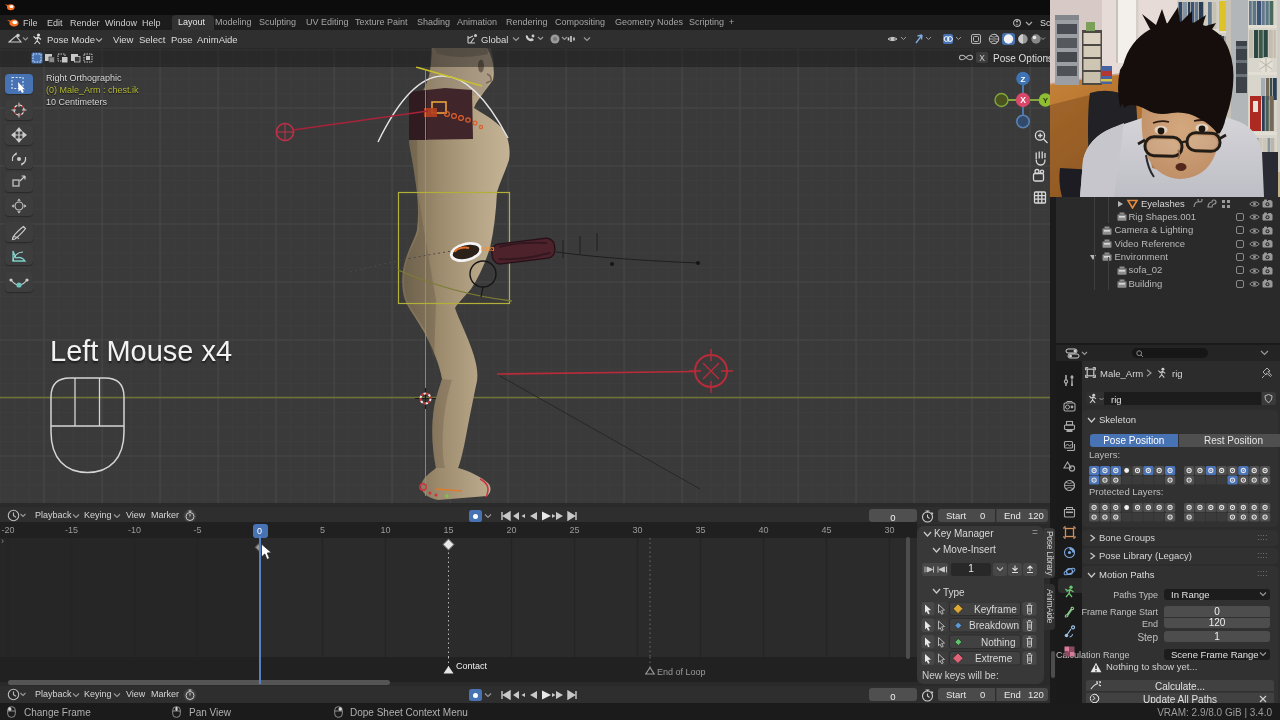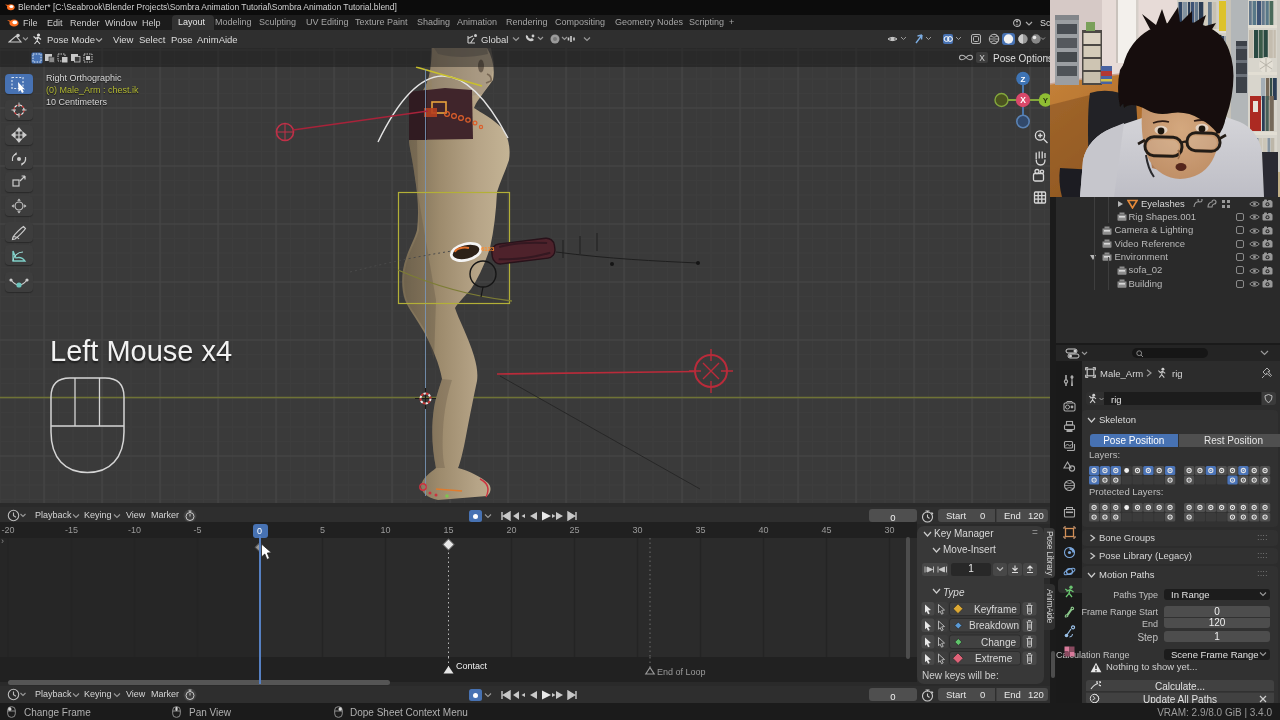--- a/index.html
+++ b/index.html
@@ -45,21 +45,20 @@
 #statusbar .s{position:absolute;top:3.5px;font-size:10px;color:#b0b0b0;}
 </style></head>
 <body>
 <div id="app">
   <div class="abs" id="titlebar">
       <svg class="abs" style="left:5px;top:3px" width="10" height="8" viewBox="0 0 10 8">
         <ellipse cx="5.8" cy="4.2" rx="3.8" ry="3" fill="#ff7021"></ellipse>
         <ellipse cx="6.4" cy="3.6" rx="2" ry="1.5" fill="#fff"></ellipse>
         <path d="M0,1.5 L5,5 L2.5,1.8 Z" fill="#ff7021"></path>
       </svg>
-      <span class="txt t">Blender* [C:\Seabrook\Blender Projects\Sombra Animation Tutorial\Sombra Animation Tutorial.blend]</span>
     </div>
   <div class="abs" id="topbar">
     <div class="abs" id="tabact"></div>
     <svg class="abs" style="left:7px;top:3px" width="12" height="9" viewBox="0 0 12 9">
         <ellipse cx="7" cy="5" rx="4.6" ry="3.6" fill="#ff7021"></ellipse>
         <ellipse cx="7.8" cy="4.4" rx="2.4" ry="1.8" fill="#fff"></ellipse>
         <path d="M0,2 L6,6 L3,2.5 Z" fill="#ff7021"></path>
       </svg>
     <span class="menu" style="left:23px">File</span>
     <span class="menu" style="left:47px">Edit</span>
@@ -504,42 +503,42 @@
         </svg>
       <div class="abs" style="left:91px;top:36.5px;width:13.5px;height:13.5px;background:#474747;border-radius:2.5px;"></div>
       <div class="abs" style="left:106px;top:36.5px;width:13.5px;height:13.5px;background:#474747;border-radius:2.5px;"></div>
       <svg class="abs" style="left:94px;top:39px" width="24" height="9" viewBox="0 0 24 9">
           <path d="M4,0.5 V5 M1.5,3 L4,5.5 L6.5,3 M1,7.5 h6" stroke="#ddd" stroke-width="1.1" fill="none"></path>
           <path d="M19,6 V1.5 M16.5,3.5 L19,1 L21.5,3.5 M16,7.5 h6" stroke="#ddd" stroke-width="1.1" fill="none"></path>
         </svg>
       <svg class="abs" style="left:15px;top:61px" width="9" height="8">
           <path d="M1,2 L4.5,6 L8,2" stroke="#ccc" stroke-width="1.2" fill="none"></path>
         </svg>
-      <span class="txt" style="left:26px;top:61px;font-style:italic;">Type</span>
+      <span class="txt" style="left:26px;top:61px;">Type</span>
       <svg class="abs" style="left:0;top:76px" width="127" height="67" viewBox="0 0 127 67">
         <g id="krow">
           <rect x="4.5" y="0" width="13" height="13.5" rx="2.5" fill="#484848"></rect>
           <rect x="18" y="0" width="13" height="13.5" rx="2.5" fill="#3d3d3d"></rect>
           <path d="M8,2.5 l6,5.5 l-2.8,0.4 l1.5,3 l-1.6,0.8 l-1.5,-3 l-1.6,1.6 Z" fill="#e8e8e8"></path>
           <path d="M21.5,2.5 l6,5.5 l-2.8,0.4 l1.5,3 l-1.6,0.8 l-1.5,-3 l-1.6,1.6 Z" fill="none" stroke="#c0c0c0" stroke-width="0.9"></path>
           <rect x="32.5" y="0" width="71" height="13.5" rx="2.5" fill="#414141" stroke="#2d2d2d" stroke-width="1"></rect>
           <rect x="105.5" y="0" width="14" height="13.5" rx="2.5" fill="#484848"></rect>
           <path d="M109.5,3.5 h6 M110.5,3.5 v7.5 a1,1 0 0 0 1,1 h2 a1,1 0 0 0 1,-1 v-7.5 M111,2 h3 M112,5.5 v4.5 M114,5.5 v4.5" stroke="#ccc" stroke-width="0.9" fill="none"></path>
         </g>
         <use href="#krow" y="16.5"></use>
           <use href="#krow" y="33"></use>
           <use href="#krow" y="49.5"></use>
         <rect x="37.5" y="3.2" width="7" height="7" transform="rotate(45 41 6.7)" fill="#dda933" stroke="#2d2d2d" stroke-width="0.8"></rect>
         <rect x="38.8" y="21" width="5" height="5" transform="rotate(45 41.3 23.5)" fill="#5a9ad6" stroke="#2d2d2d" stroke-width="0.8"></rect>
         <rect x="38.8" y="37.5" width="5" height="5" transform="rotate(45 41.3 40)" fill="#5fc46a" stroke="#2d2d2d" stroke-width="0.8"></rect>
         <rect x="37.2" y="52.5" width="7.5" height="7.5" transform="rotate(45 41 56.2)" fill="#e06278" stroke="#2d2d2d" stroke-width="0.8"></rect>
       </svg>
       <span class="txt" style="left:57px;top:77.5px;">Keyframe</span>
       <span class="txt" style="left:52px;top:94px;">Breakdown</span>
-      <span class="txt" style="left:64px;top:110.5px;">Change</span>
+      <span class="txt" style="left:64px;top:110.5px;">Nothing</span>
       <span class="txt" style="left:58px;top:127px;">Extreme</span>
       <span class="txt" style="left:5px;top:144px;color:#cfcfcf;">New keys will be:</span>
     </div>
 
     <div class="abs" id="tabPL" style="left:1044px;top:25px;width:11px;height:50px;background:#3a3a3a;border-radius:0 4px 4px 0;z-index:5;">
         <span style="writing-mode:vertical-rl;font-size:8.5px;color:#cfcfcf;position:absolute;left:1px;top:3px;letter-spacing:-0.3px;">Pose Library</span>
       </div>
     <div class="abs" id="tabAA" style="left:1044px;top:81px;width:11px;height:46px;background:#303030;border-radius:0 4px 4px 0;z-index:5;">
         <span style="writing-mode:vertical-rl;font-size:8.5px;color:#cfcfcf;position:absolute;left:1px;top:5px;letter-spacing:-0.3px;">AnimAide</span>
       </div>

